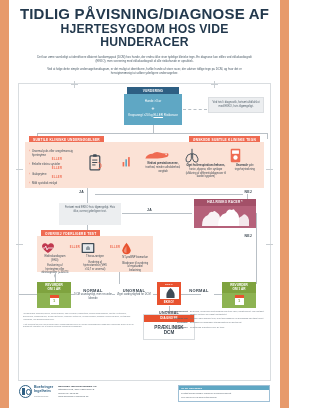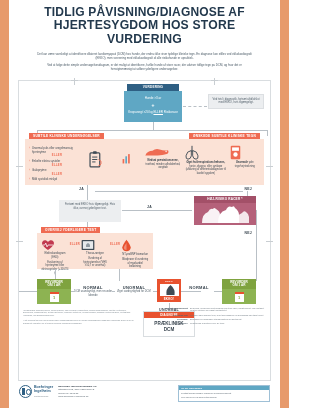--- a/index.html
+++ b/index.html
@@ -26,21 +26,21 @@
     display:flex;flex-direction:column;
   }
   
   .title{
     text-align:center;
     color:#23394d;
     font-weight:bold;
     letter-spacing:0.2px;
     line-height:1.12;
   }
-  .title .l1{font-size:12px;display:block;}
+  .title .l1{font-size:15px;display:block;}
   .title .l2{font-size:12.2px;display:block;}
   .intro{
     margin:5px 18px 0 18px;
     text-align:center;
     color:#4a5a66;
     font-size:2.9px;
     line-height:1.45;
   }
   .intro p{margin:0 0 3px 0;}
   
@@ -170,21 +170,21 @@
   svg{display:block;}
 </style>
 </head>
 <body>
 
 <div class="page">
   <div class="inner">
 
     <div class="title">
       <span class="l1">TIDLIG PÅVISNING/DIAGNOSE AF</span>
-      <span class="l2">HJERTESYGDOM HOS STORE VURDERING</span>
+      <span class="l2">HJERTESYGDOM HOS VIDE HUNDERACER</span>
     </div>
     <div class="intro">
       <p>Det kan være vanskeligt at identificere dilateret kardiomyopati (DCM) hos hunde, der endnu ikke viser tydelige kliniske tegn. En diagnose kan stilles ved ekkokardiografi (EKKO), men screening med ekkokardiografi af alle risikohunde er upraktisk.</p>
       <p>Ved at følge dette simple undersøgelsesdiagram, er det muligt at identificere, hvilke hunde af store racer, der udviser tidlige tegn på DCM, og hvor det er hensigtsmæssigt at udføre yderligere undersøgelser.</p>
     </div>
 
     <div class="flow">
 
       <div class="tick h" style="left:52px;top:-0.3px;"></div>
       <div class="tick v" style="left:55px;top:-3px;"></div>

